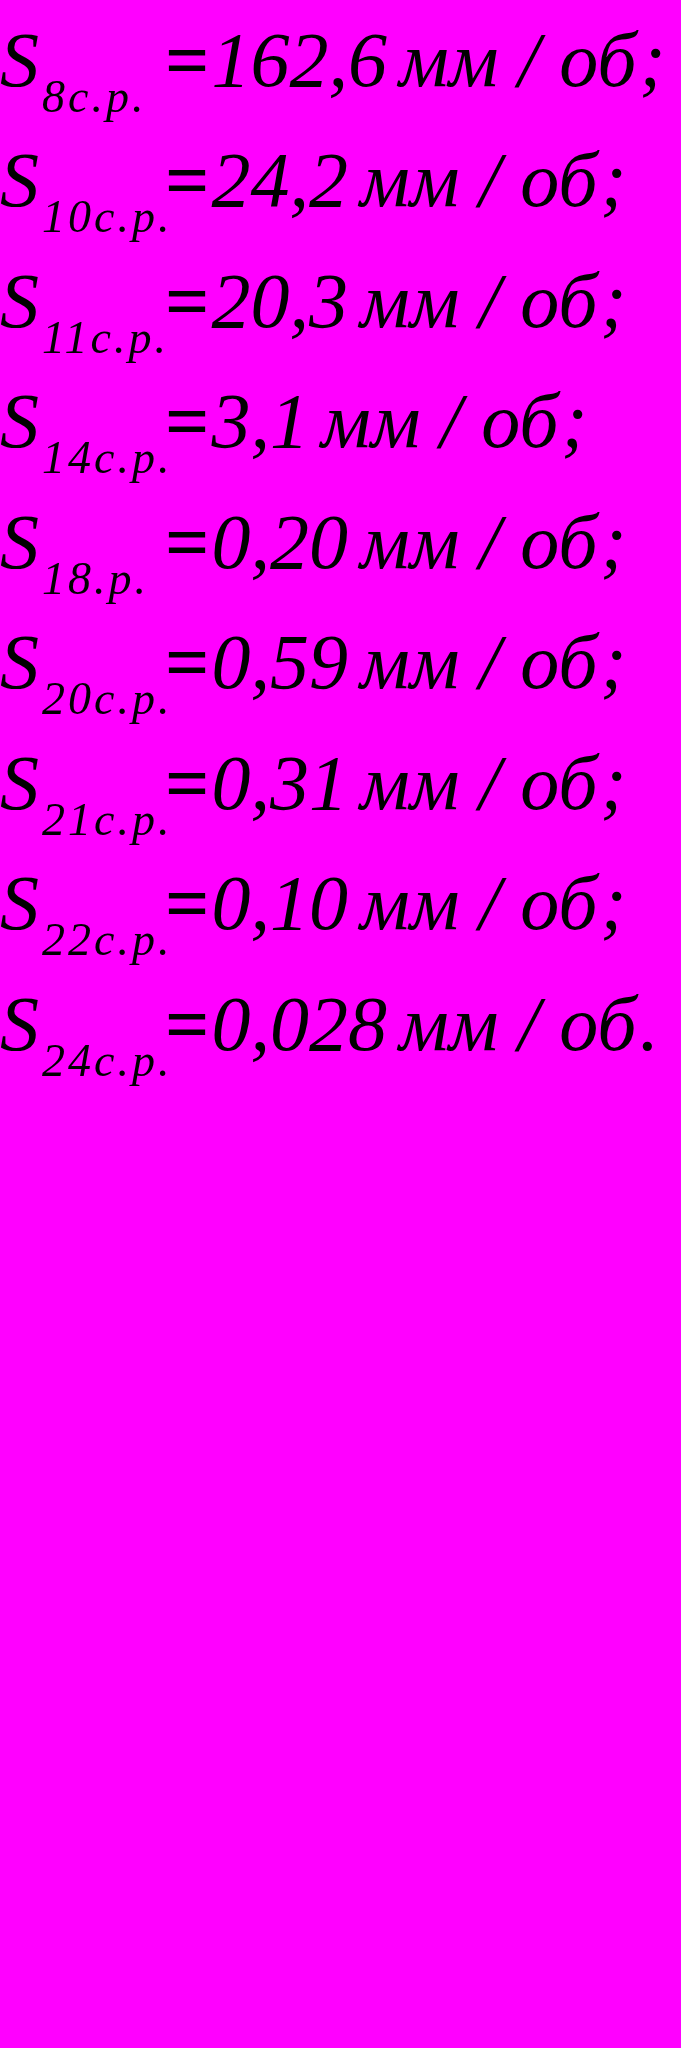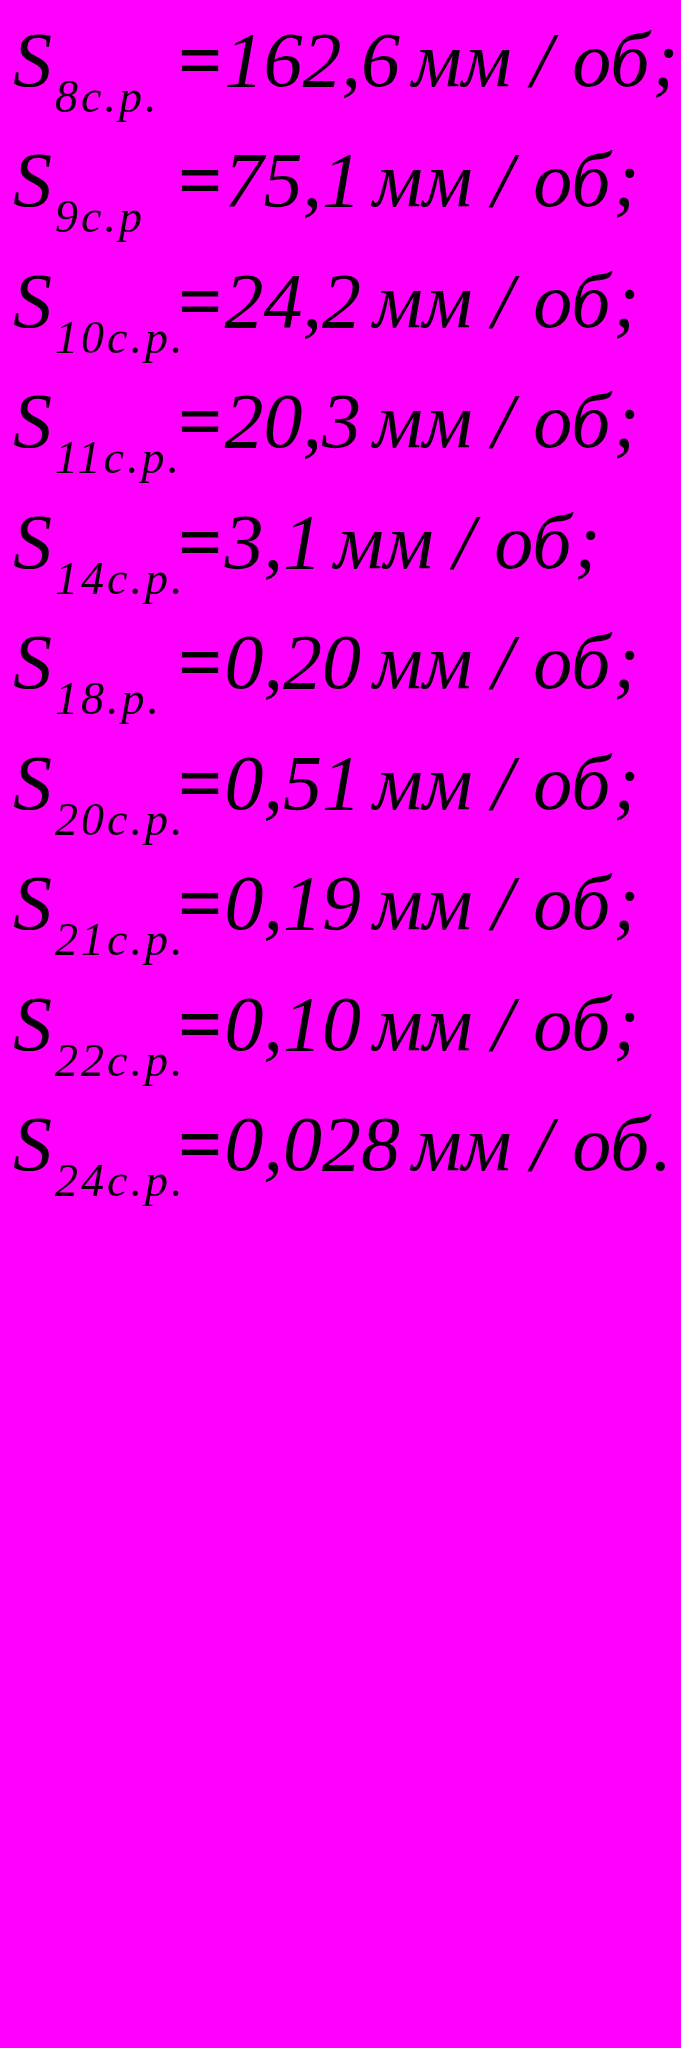--- a/index.html
+++ b/index.html
@@ -15,21 +15,20 @@
     color: #000000;
   }
   .page {
     width: 681px;
     height: 2048px;
   }
   .row {
     height: 120.47px;
     line-height: 120.47px;
     white-space: nowrap;
-    padding-left: 13px;
     font-style: italic;
   }
   .lhs {
     display: inline-block;
     width: 165px;
     vertical-align: baseline;
   }
   .sym {
     font-size: 78px;
   }
@@ -59,23 +58,20 @@
   }
 </style>
 </head>
 <body>
 
 <div class="page" id="formula-list">
   <div class="row">
     <span class="lhs"><span class="sym">S</span><span class="sub">8с.р.</span></span><span class="eq">=</span><span class="val">162,6</span><span class="unit">мм / об</span><span class="punct">;</span>
   </div>
 
-  <div class="row">
-    <span class="lhs"><span class="sym">S</span><span class="sub">9с.р</span></span><span class="eq">=</span><span class="val">75,1</span><span class="unit">мм / об</span><span class="punct">;</span>
-  </div>
 
   <div class="row">
     <span class="lhs"><span class="sym">S</span><span class="sub">10с.р.</span></span><span class="eq">=</span><span class="val">24,2</span><span class="unit">мм / об</span><span class="punct">;</span>
   </div>
 
   <div class="row">
     <span class="lhs"><span class="sym">S</span><span class="sub">11с.р.</span></span><span class="eq">=</span><span class="val">20,3</span><span class="unit">мм / об</span><span class="punct">;</span>
   </div>
 
 
@@ -86,25 +82,25 @@
 
 
 
 
   <div class="row">
     <span class="lhs"><span class="sym">S</span><span class="sub">18.р.</span></span><span class="eq">=</span><span class="val">0,20</span><span class="unit">мм / об</span><span class="punct">;</span>
   </div>
 
 
   <div class="row">
-    <span class="lhs"><span class="sym">S</span><span class="sub">20с.р.</span></span><span class="eq">=</span><span class="val">0,51</span><span class="unit">мм / об</span><span class="punct">;</span>
+    <span class="lhs"><span class="sym">S</span><span class="sub">20с.р.</span></span><span class="eq">=</span><span class="val">0,59</span><span class="unit">мм / об</span><span class="punct">;</span>
   </div>
 
   <div class="row">
-    <span class="lhs"><span class="sym">S</span><span class="sub">21с.р.</span></span><span class="eq">=</span><span class="val">0,19</span><span class="unit">мм / об</span><span class="punct">;</span>
+    <span class="lhs"><span class="sym">S</span><span class="sub">21с.р.</span></span><span class="eq">=</span><span class="val">0,31</span><span class="unit">мм / об</span><span class="punct">;</span>
   </div>
 
   <div class="row">
     <span class="lhs"><span class="sym">S</span><span class="sub">22с.р.</span></span><span class="eq">=</span><span class="val">0,10</span><span class="unit">мм / об</span><span class="punct">;</span>
   </div>
 
 
   <div class="row">
     <span class="lhs"><span class="sym">S</span><span class="sub">24с.р.</span></span><span class="eq">=</span><span class="val">0,028</span><span class="unit">мм / об</span><span class="punct">.</span>
   </div>

